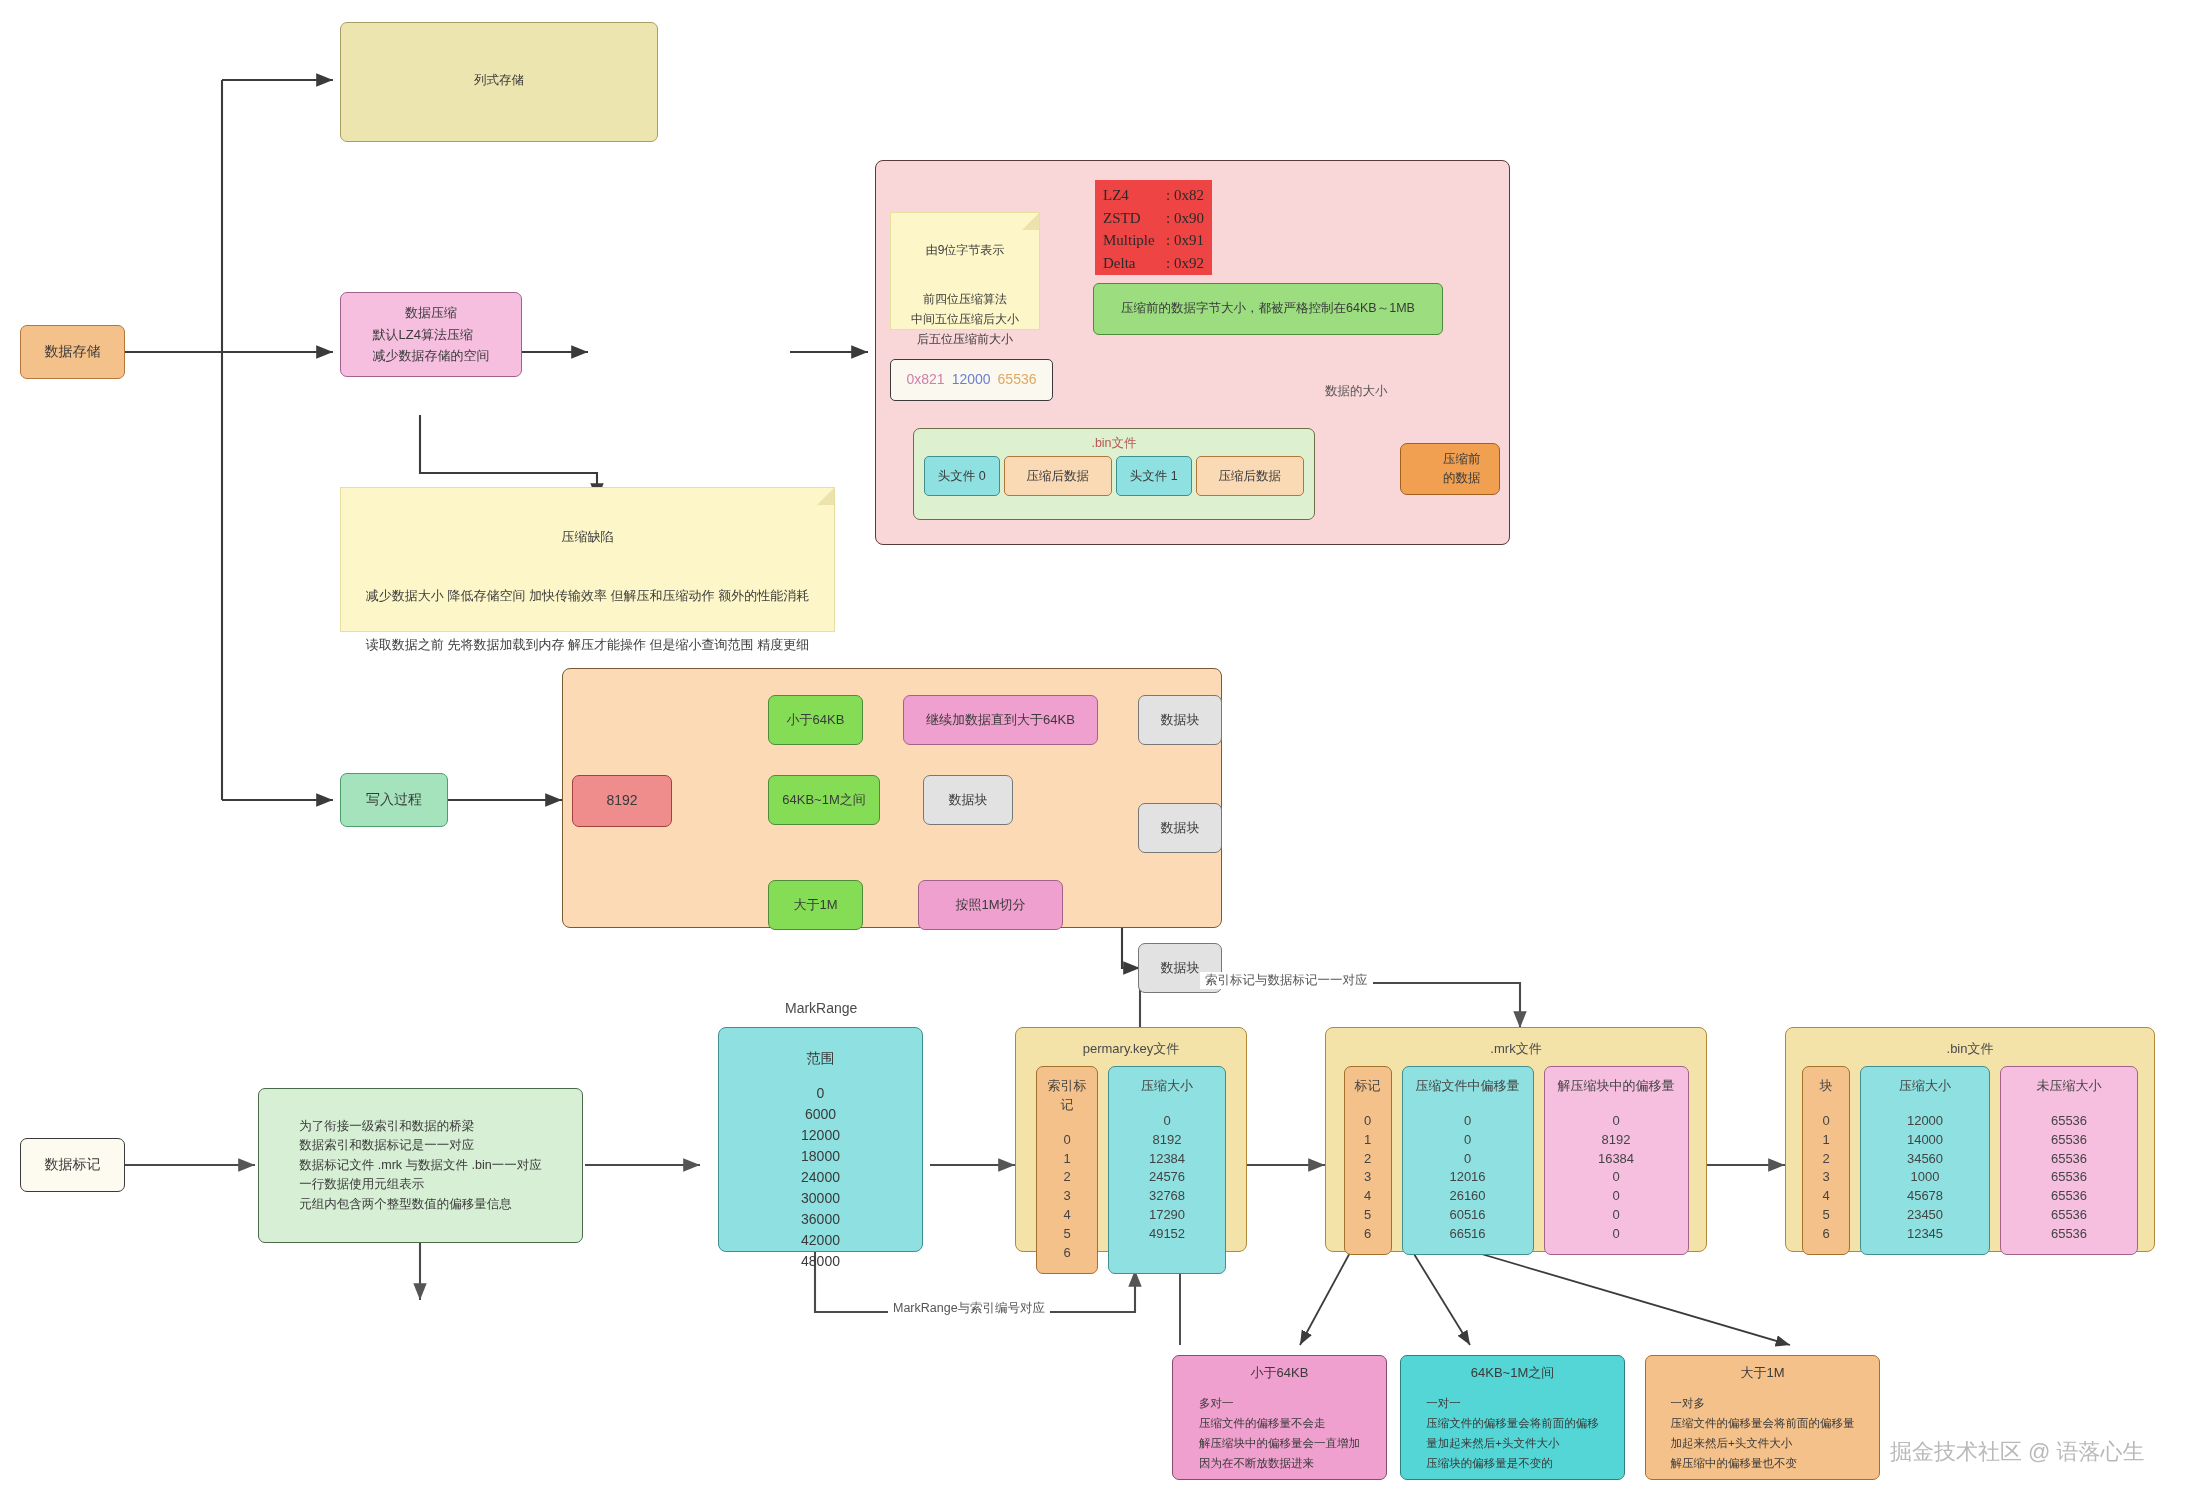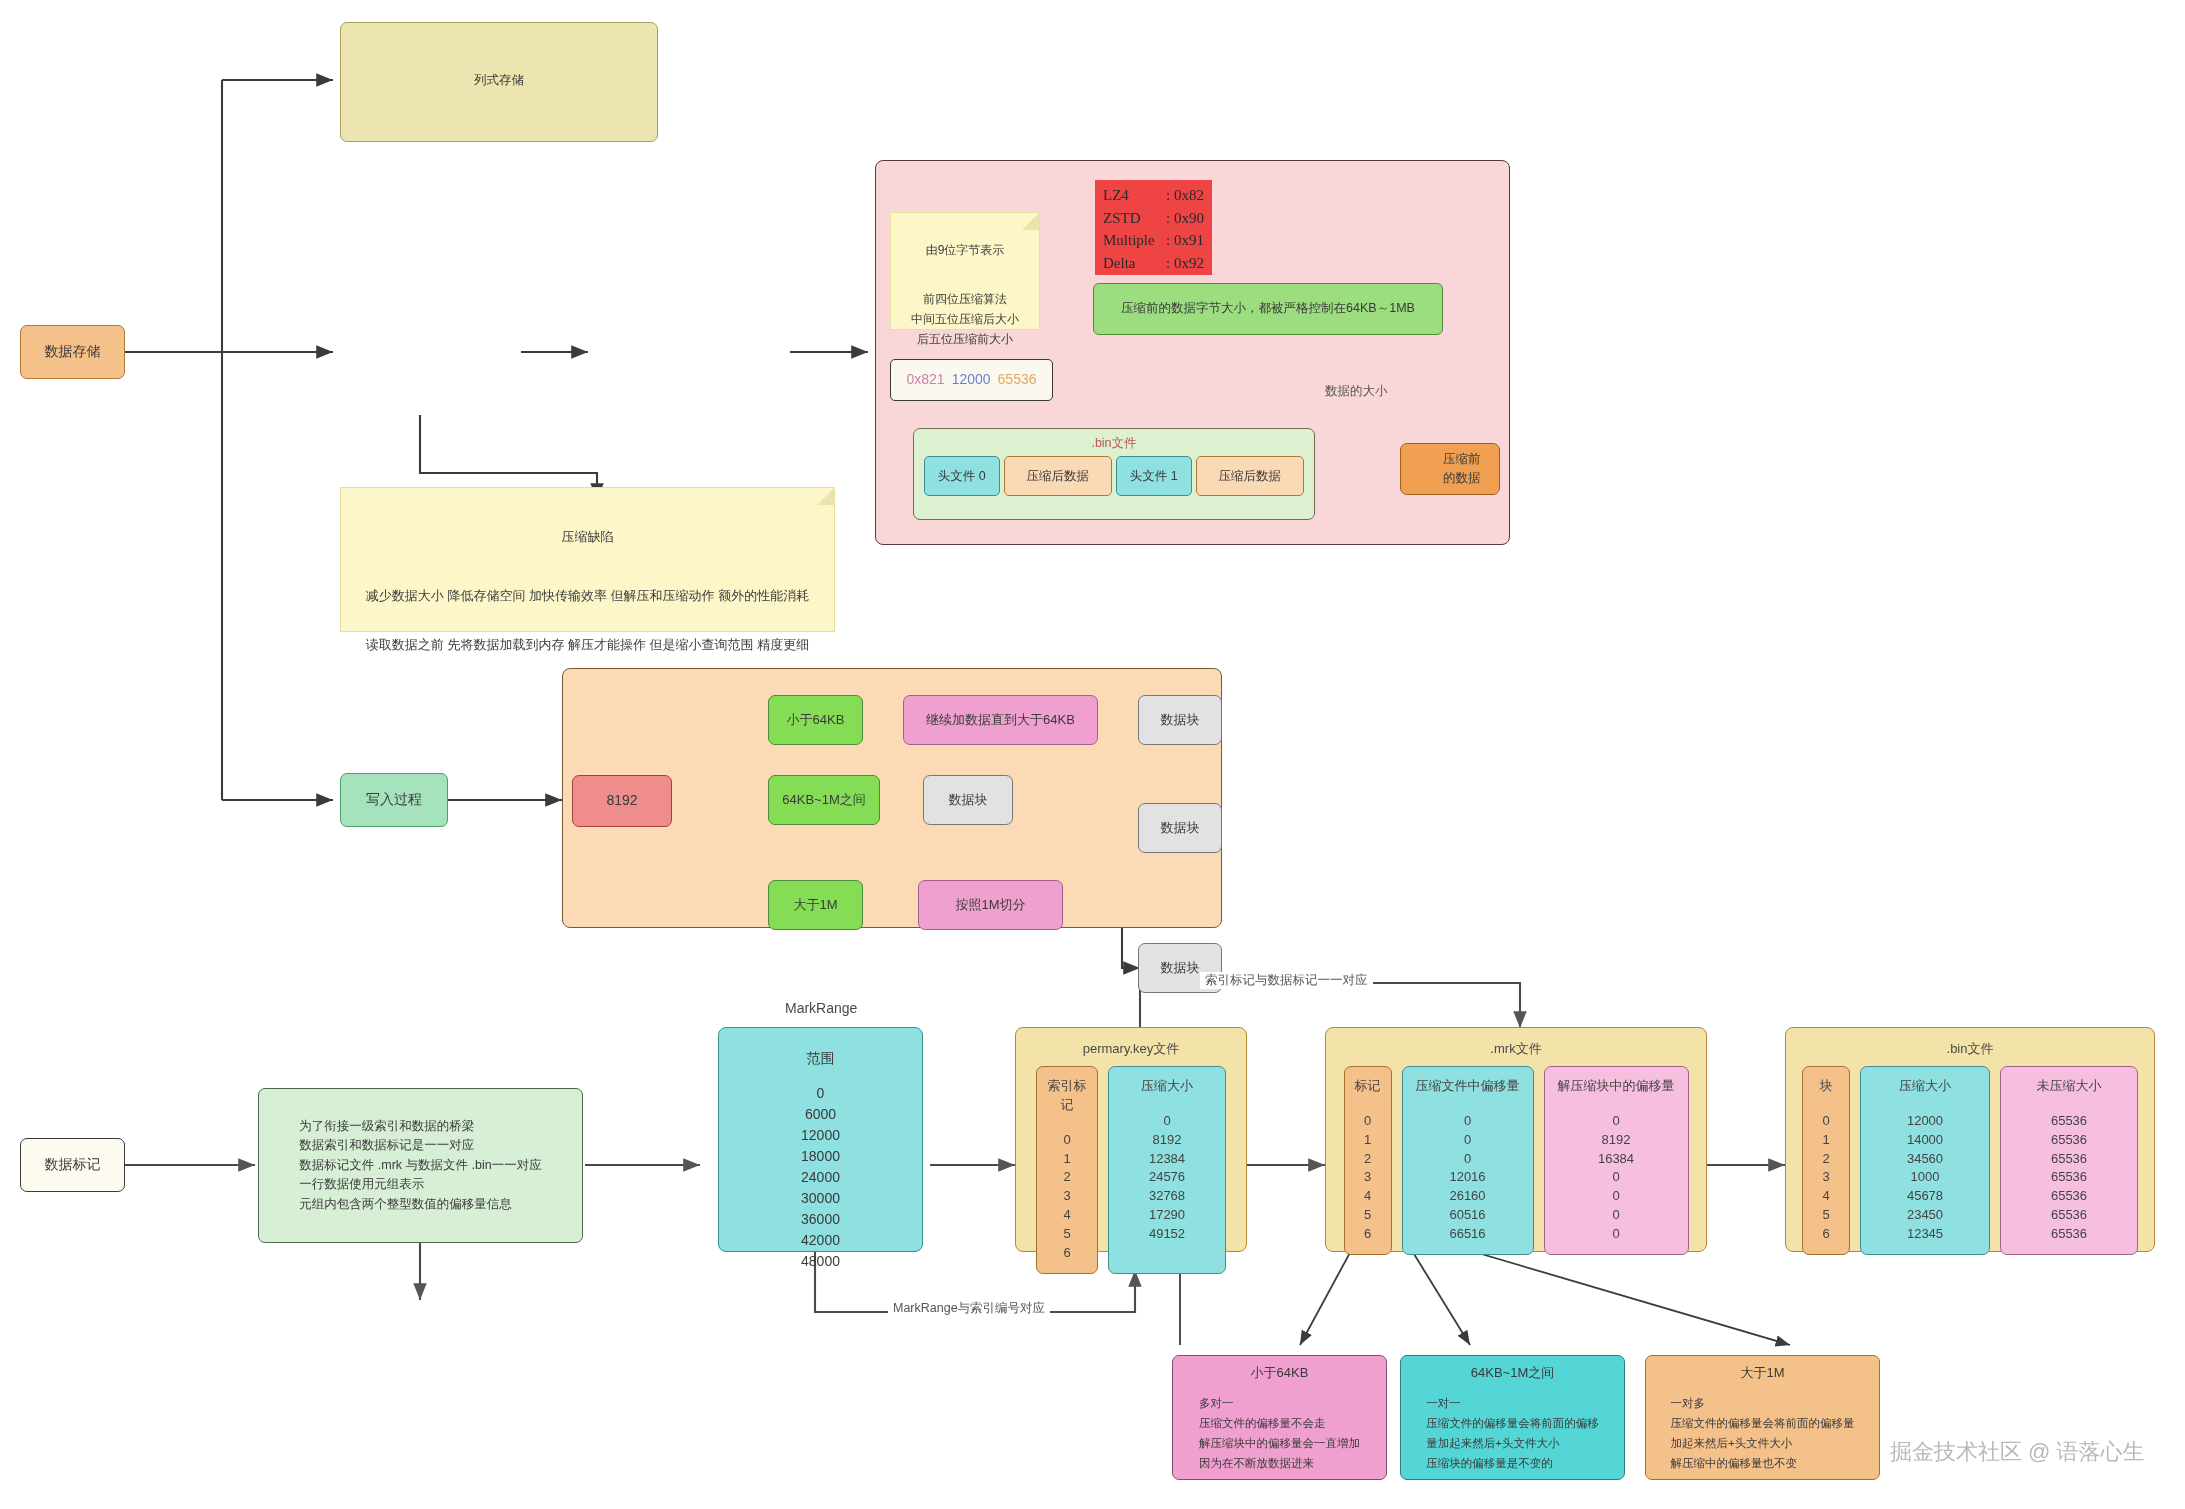--- a/index.html
+++ b/index.html
@@ -184,20 +184,25 @@
   </svg>
 
   <div class="node" style="left:20px; top:325px; width:105px; height:54px; background:#f5c18a; border-color:#b3763a; font-size:14px;">
     <span class="body">数据存储</span>
   </div>
 
   <div class="node" style="left:340px; top:22px; width:318px; height:120px; background:#ece5b0; border-color:#a79f5f; font-size:12.5px;">
     <span class="title">列式存储</span>
   </div>
 
+  <div class="node" style="left:340px; top:292px; width:182px; height:85px; background:#f6bfe0; border-color:#a2618a; font-size:13px;">
+    <span class="title">数据压缩</span>
+    <span class="body">默认LZ4算法压缩
+减少数据存储的空间</span>
+  </div>
 
 
   <div class="sticky" style="left:340px; top:487px; width:495px; height:145px; font-size:13px;">
     <div style="text-align:center;">压缩缺陷</div>
     <div style="margin-top:10px;">减少数据大小  降低存储空间   加快传输效率    但解压和压缩动作  额外的性能消耗
 
 读取数据之前  先将数据加载到内存  解压才能操作   但是缩小查询范围  精度更细</div>
   </div>
 
   <div class="node" style="left:340px; top:773px; width:108px; height:54px; background:#a5e3bd; border-color:#4e9b6e; font-size:14px;">

